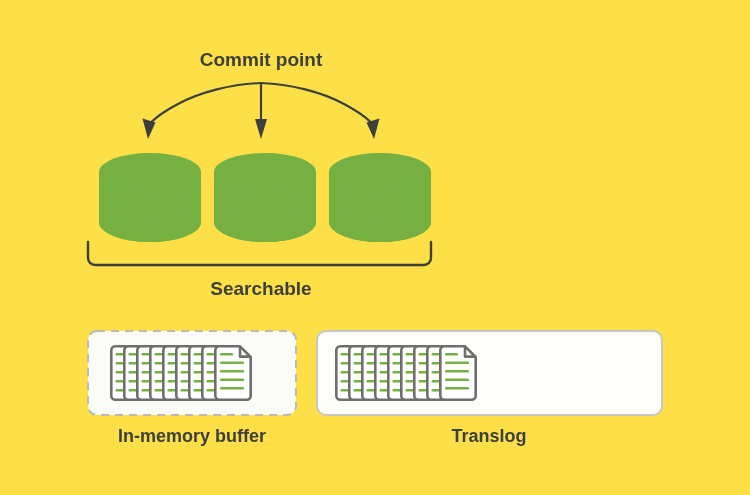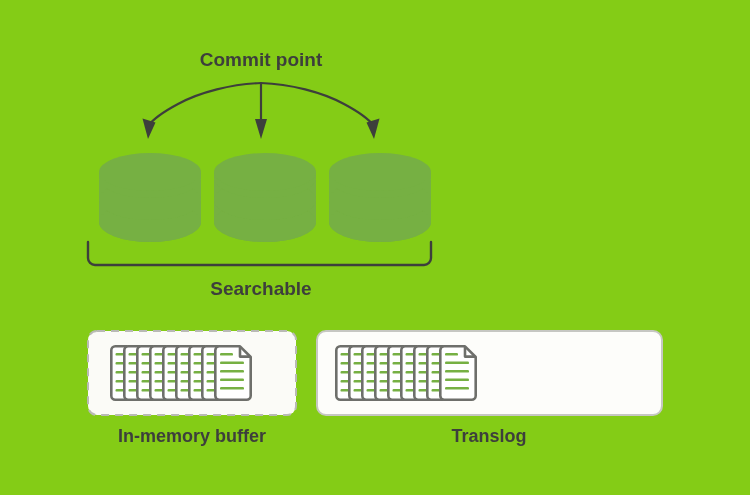--- a/index.html
+++ b/index.html
@@ -10,21 +10,21 @@
     width: 750px;
     height: 495px;
     background: #f7f8f2;
     font-family: "Liberation Sans", sans-serif;
     overflow: hidden;
   }
   #diagram-root {
     position: relative;
     width: 750px;
     height: 495px;
-    background: #84cc16;
+    background: #fde047;
   }
   #diagram-svg {
     position: absolute;
     top: 0;
     left: 0;
     width: 750px;
     height: 495px;
     display: block;
   }
   .label-text {

